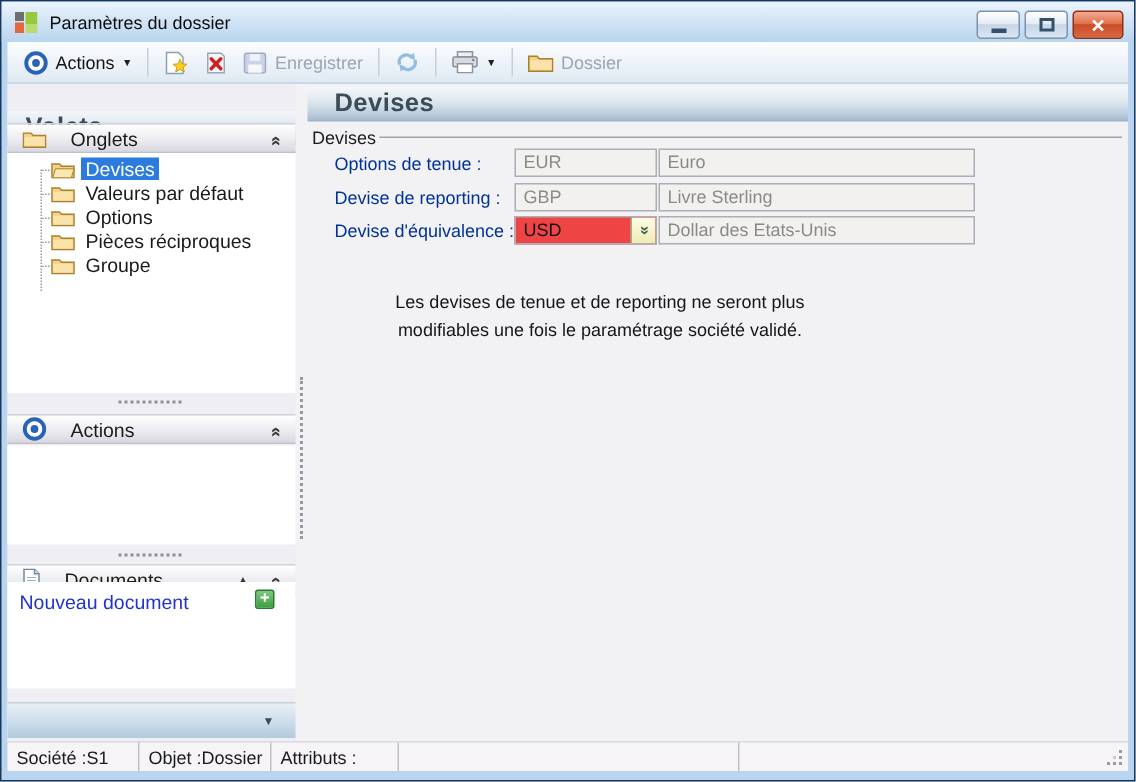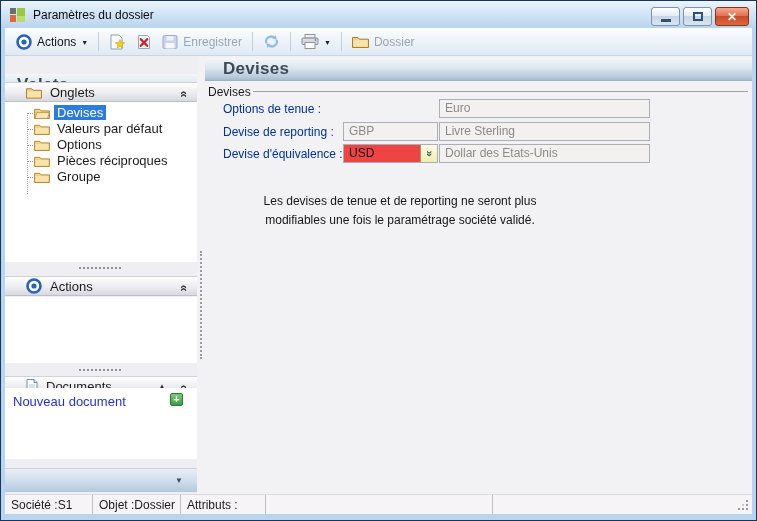--- a/index.html
+++ b/index.html
@@ -40,21 +40,21 @@
 
   .panel-header { position:absolute; left:0; width:100%; height:23px;
               background:linear-gradient(180deg,#f4f7fa 0%,#dde6ee 45%,#b9cbdc 85%,#a6bccf 100%);
               border-bottom:1px solid #9db3c6; display:flex; align-items:center; }
   .panel-header .ph-text { font-size:17px; font-weight:bold; color:#3b4c57; margin-left:12px; letter-spacing:0.3px; }
   .collapse-btn { position:absolute; right:10px; top:3px; font-size:13px; font-weight:bold; color:#3b4c57; cursor:default; }
 
   .section-header { position:absolute; left:0; width:192px; height:20px;
               background:linear-gradient(180deg,#ffffff 0%,#ececf1 55%,#d8d8e0 100%);
               border-top:1px solid #d2d2da; border-bottom:1px solid #bfbfc9;
-              display:flex; align-items:center; padding-left:21px; gap:8px; }
+              display:flex; align-items:center; padding-left:10px; gap:16px; }
   .section-header .sh-text { font-size:13px; color:#1b1b1b; }
   .chev-dbl-up { position:absolute; right:9px; top:4px; display:inline-block;
               transform:rotate(90deg); font-size:12px; font-weight:bold; color:#3a3a3a; }
   .sort-up { position:absolute; right:31px; top:5px; font-size:8px; color:#333; }
 
   .white-panel { position:absolute; left:0; width:192px; background:#ffffff; }
 
   
   .tree-panel { position:absolute; left:0; top:46px; width:192px; height:160px; background:#ffffff; }
   .tree-vline { position:absolute; left:22px; top:11px; height:81px; width:0; border-left:1px dotted #9b9b9b; }
@@ -285,20 +285,21 @@
 
   <div class="main">
     <div class="panel-header" style="top:2px;">
       <span class="ph-text" style="margin-left:18px;">Devises</span>
     </div>
 
     <div class="group-label">Devises</div>
     <div class="group-line"></div>
 
     <div class="f-label" style="top:46px;">Options de tenue :</div>
+    <div class="field" style="left:138px; top:43px; width:95px;">EUR</div>
     <div class="field" style="left:234px; top:43px; width:211px;">Euro</div>
 
     <div class="f-label" style="top:69px;">Devise de reporting :</div>
     <div class="field" style="left:138px; top:66px; width:95px;">GBP</div>
     <div class="field" style="left:234px; top:66px; width:211px;">Livre Sterling</div>
 
     <div class="f-label" style="top:91px;">Devise d'équivalence :</div>
     <div class="field editable" style="left:138px; top:88px; width:95px;">
       <span>USD</span>
       <span class="sel-btn">

